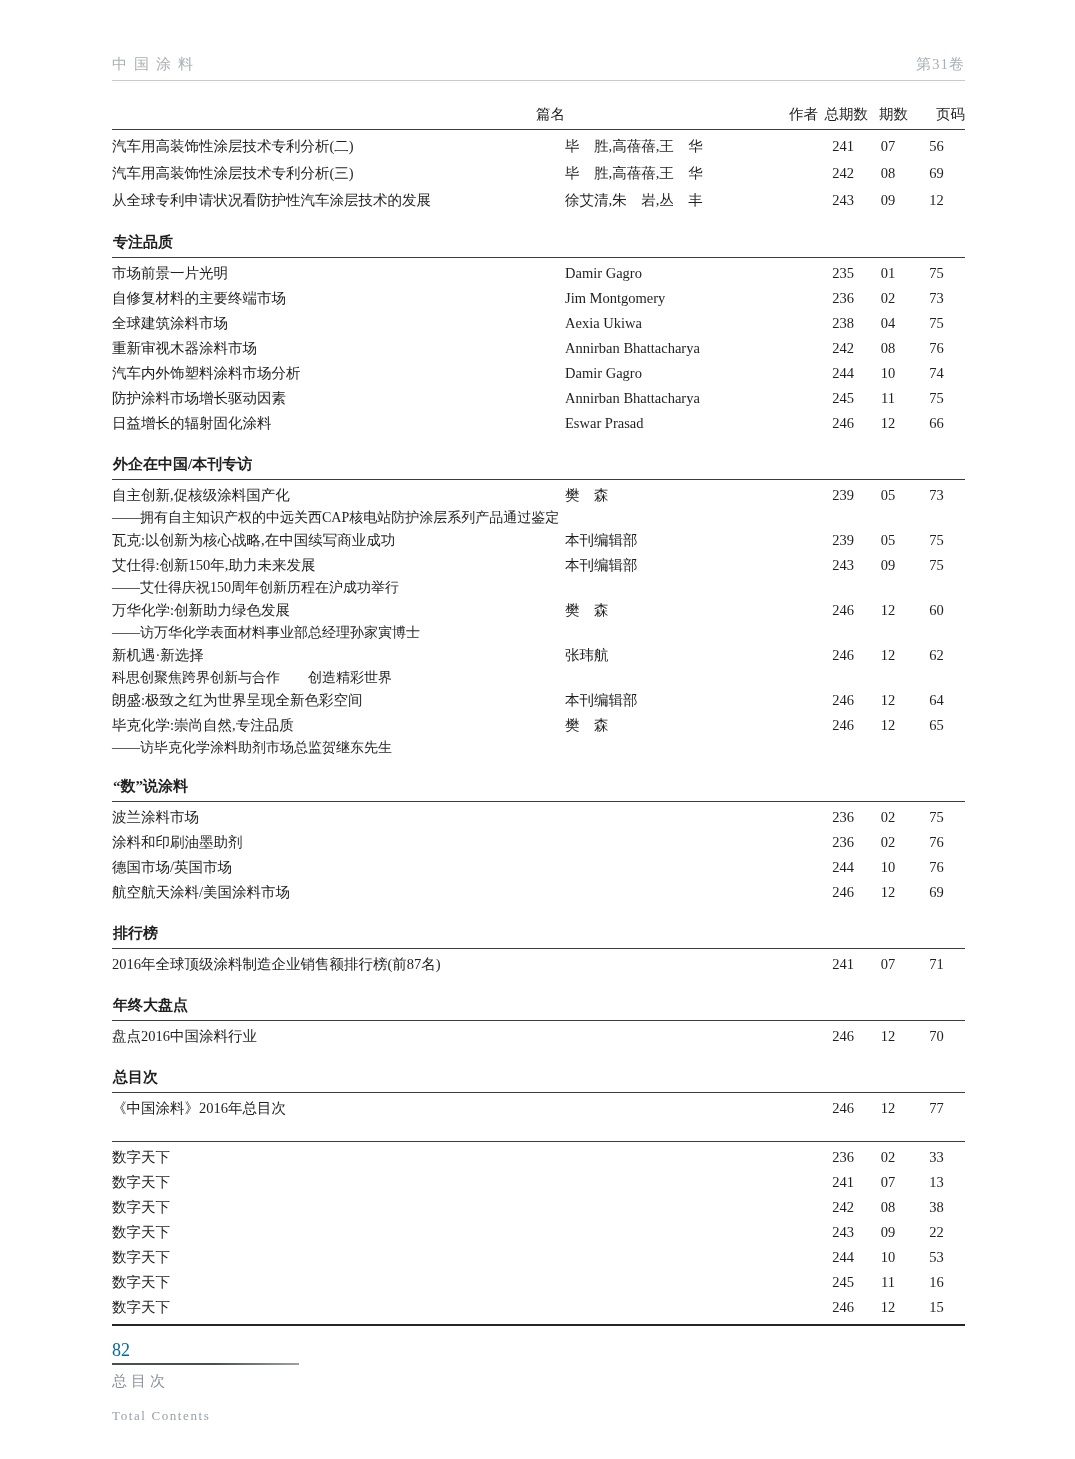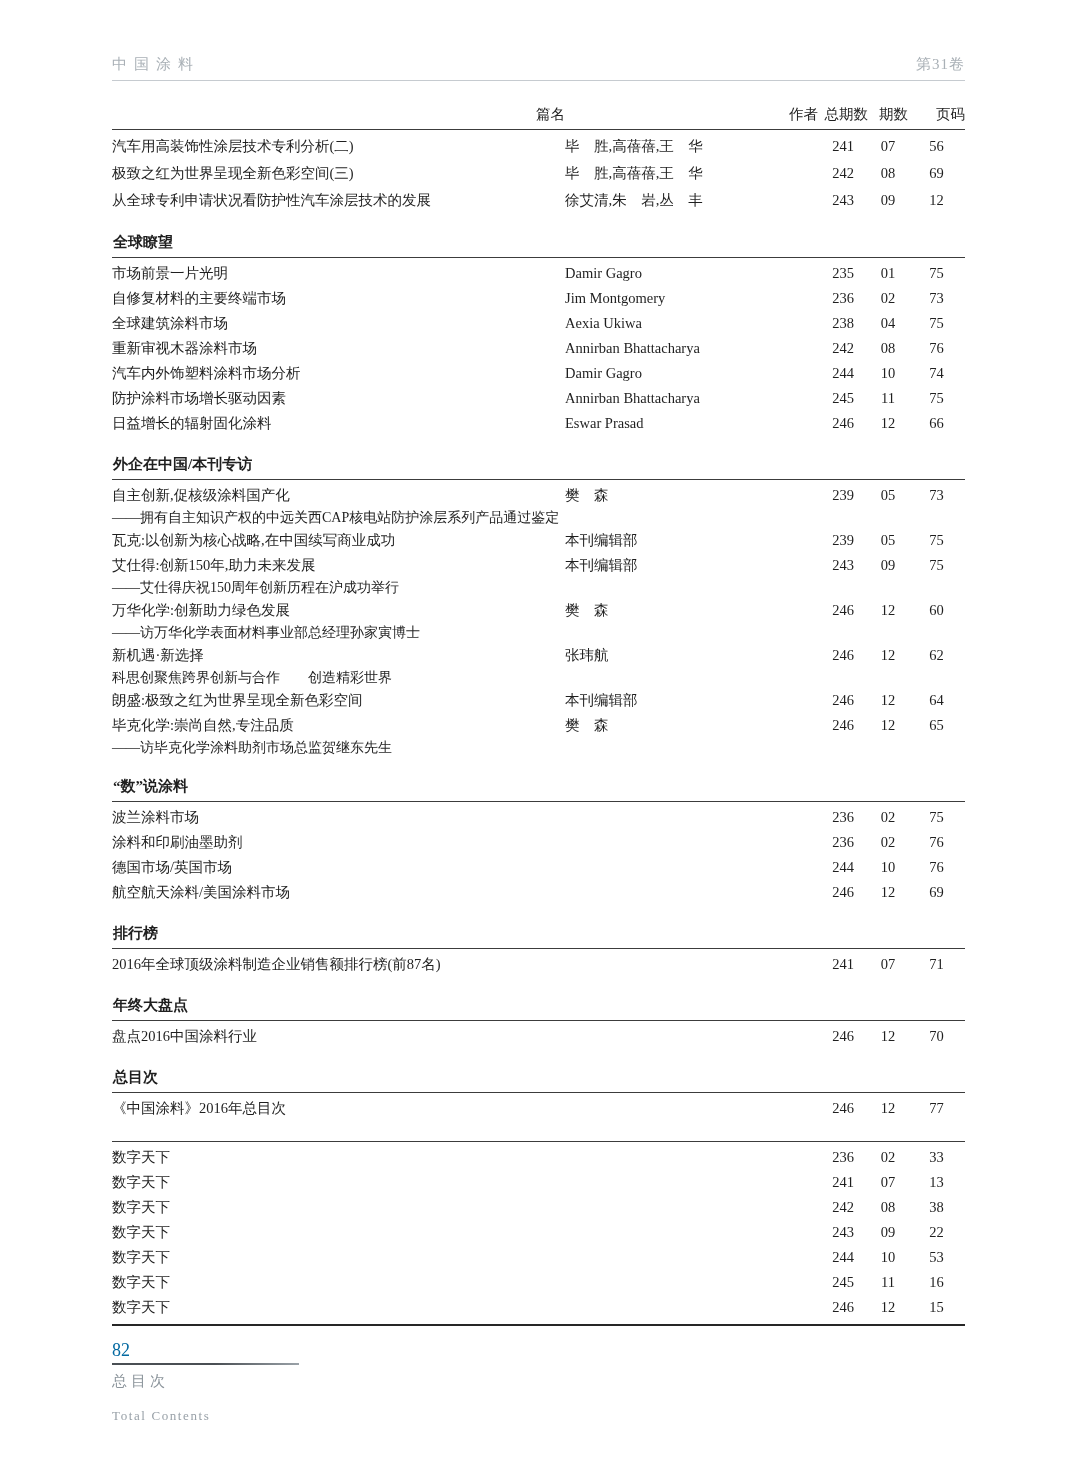--- a/index.html
+++ b/index.html
@@ -131,37 +131,37 @@
       <div class="section first">
         <div class="rows">
           <div class="row grid">
             <span class="c-title">汽车用高装饰性涂层技术专利分析(二)</span>
             <span class="c-author">毕　胜,高蓓蓓,王　华</span>
             <span class="c-iss">241</span>
             <span class="c-num">07</span>
             <span class="c-page">56</span>
           </div>
           <div class="row grid">
-            <span class="c-title">极致之红为世界呈现全新色彩空间(三)</span>
+            <span class="c-title">汽车用高装饰性涂层技术专利分析(三)</span>
             <span class="c-author">毕　胜,高蓓蓓,王　华</span>
             <span class="c-iss">242</span>
             <span class="c-num">08</span>
             <span class="c-page">69</span>
           </div>
           <div class="row grid">
             <span class="c-title">从全球专利申请状况看防护性汽车涂层技术的发展</span>
             <span class="c-author">徐艾清,朱　岩,丛　丰</span>
             <span class="c-iss">243</span>
             <span class="c-num">09</span>
             <span class="c-page">12</span>
           </div>
         </div>
       </div>
       <div class="section headed">
-        <div class="section-heading">全球瞭望</div>
+        <div class="section-heading">专注品质</div>
         <div class="rows">
           <div class="row grid">
             <span class="c-title">市场前景一片光明</span>
             <span class="c-author">Damir Gagro</span>
             <span class="c-iss">235</span>
             <span class="c-num">01</span>
             <span class="c-page">75</span>
           </div>
           <div class="row grid">
             <span class="c-title">自修复材料的主要终端市场</span>

